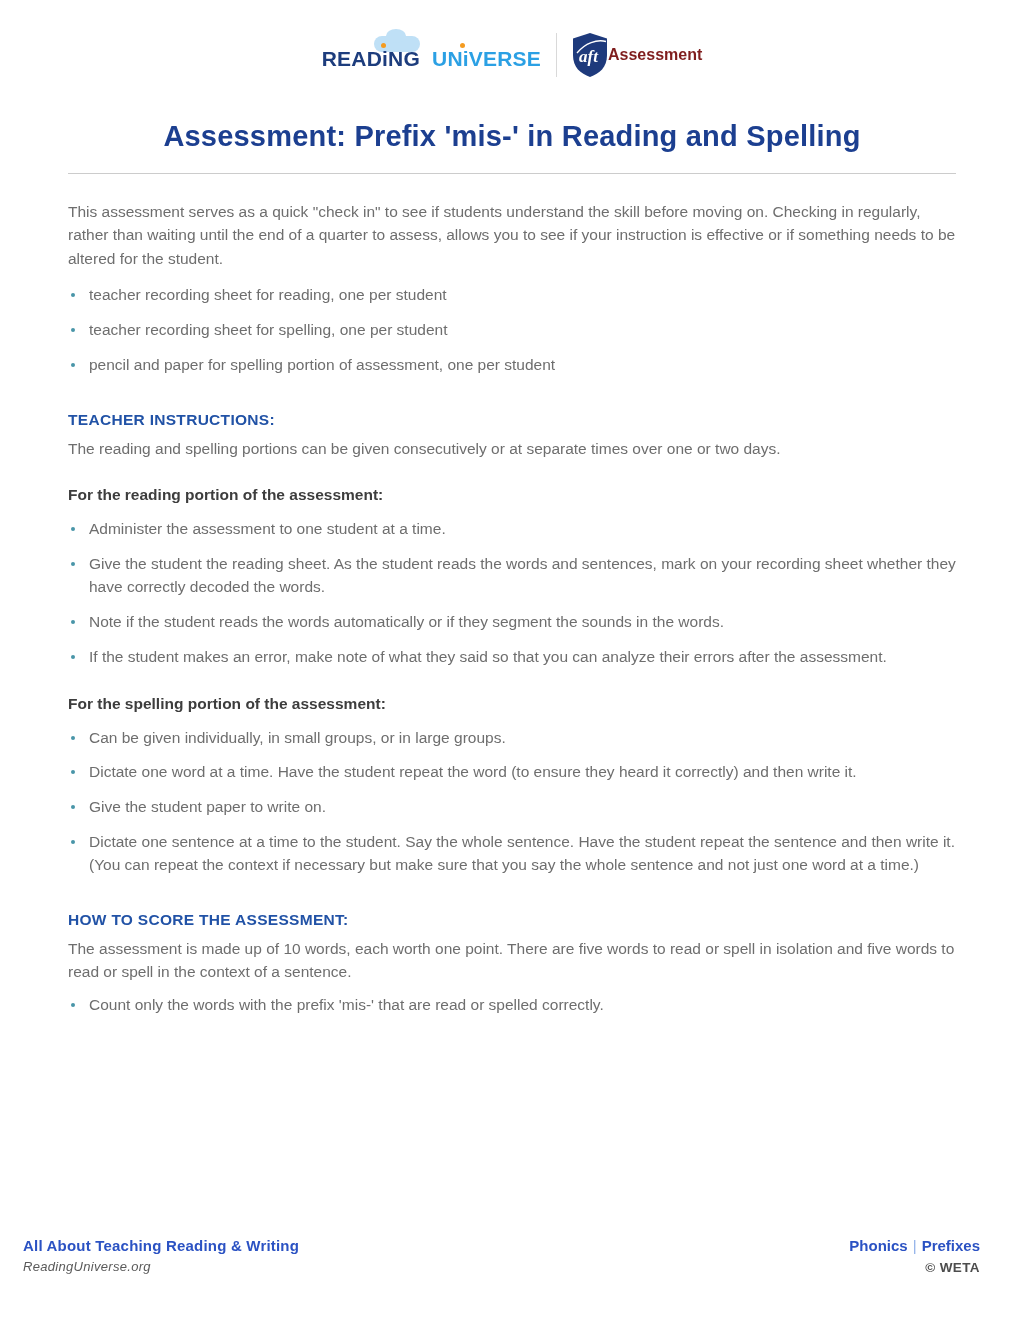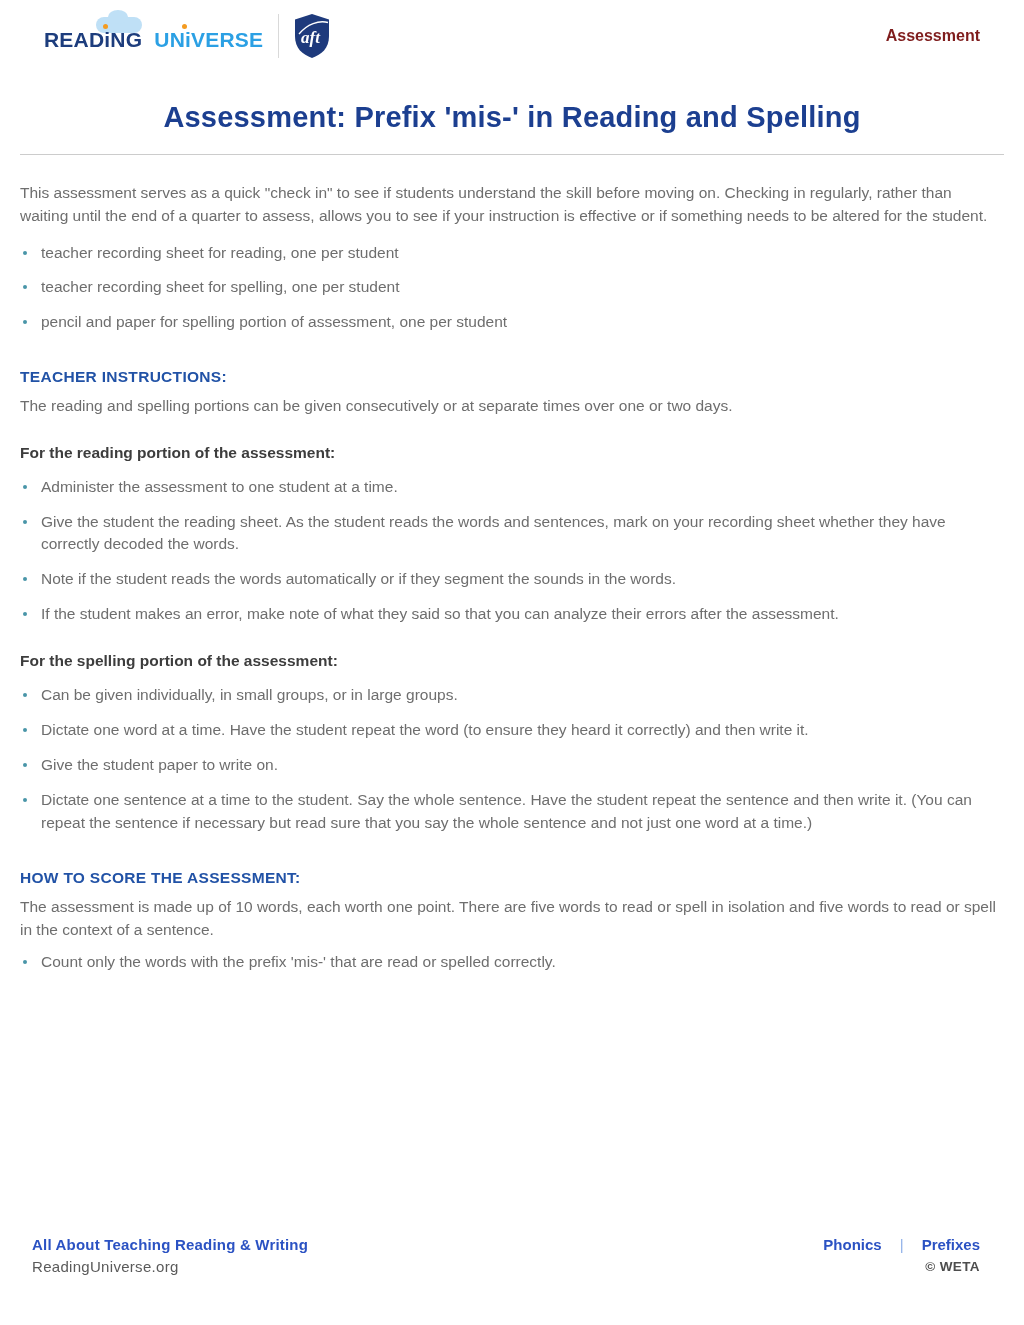--- a/index.html
+++ b/index.html
@@ -11,22 +11,22 @@
     font-family: "Liberation Sans", sans-serif;
     color: #6e6e6e;
     display: flex;
     flex-direction: column;
   }
 
   
   .header {
     display: flex;
     align-items: center;
-    justify-content: space-between;
-    padding: 13px 44px 0 44px;
+    justify-content: center;
+    padding: 32px 44px 0 44px;
   }
   .brand { display: flex; align-items: center; gap: 15px; }
   .logo-wordmark {
     position: relative;
     font-weight: 700;
     font-size: 21px;
     letter-spacing: 0.2px;
     white-space: nowrap;
     line-height: 1;
     padding-top: 6px;
@@ -61,21 +61,21 @@
   .i-dot-1 { left: 59px; }
   .i-dot-2 { left: 31px; }
   .brand-divider { width: 1px; height: 44px; background: #d9d9d9; }
   .doc-type {
     color: #7f1d1d;
     font-weight: 700;
     font-size: 16px;
   }
 
   
-  .main { padding: 0 20px; }
+  .main { padding: 0 68px; }
   .page-title {
     text-align: center;
     color: #1c3f90;
     font-weight: 700;
     font-size: 29px;
     margin: 42px 0 20px 0;
     letter-spacing: 0.2px;
   }
   .title-rule {
     border: none;
@@ -122,38 +122,39 @@
     border-radius: 50%;
     background: #4995a8;
   }
 
   
   .footer {
     margin-top: auto;
     display: flex;
     justify-content: space-between;
     align-items: flex-start;
-    padding: 40px 44px 50px 32px;
+    padding: 40px 44px 50px 23px;
   }
   .footer-left-title {
     color: #2b52c3;
     font-weight: 700;
     font-size: 15px;
     margin-bottom: 5px;
     letter-spacing: 0.2px;
   }
   .footer-left-site {
     color: #5a5a5a;
-    font-size: 15px;
+    font-size: 13px;
     letter-spacing: 0.3px;
+    font-style: italic;
   }
   .footer-right { text-align: right; }
   .footer-links {
     display: flex;
-    gap: 18px;
+    gap: 5px;
     align-items: flex-end;
     justify-content: flex-end;
     font-weight: 700;
     font-size: 15px;
     color: #2b52c3;
     margin-bottom: 6px;
   }
   .footer-links .sep { color: #8fb0e8; font-weight: 400; }
   .footer-links a { color: #2b52c3; text-decoration: none; cursor: pointer; }
   .footer-copyright {
@@ -209,21 +210,21 @@
       <li>Note if the student reads the words automatically or if they segment the sounds in the words.</li>
       <li>If the student makes an error, make note of what they said so that you can analyze their errors after the assessment.</li>
     </ul>
 
   <div class="sub-heading">For the spelling portion of the assessment:</div>
   <ul class="bullets">
 
   <li>Can be given individually, in small groups, or in large groups.</li>
       <li>Dictate one word at a time. Have the student repeat the word (to ensure they heard it correctly) and then write it.</li>
       <li>Give the student paper to write on.</li>
-      <li>Dictate one sentence at a time to the student. Say the whole sentence. Have the student repeat the sentence and then write it. (You can repeat the sentence if necessary but read sure that you say the whole sentence and not just one word at a time.)</li>
+      <li>Dictate one sentence at a time to the student. Say the whole sentence. Have the student repeat the sentence and then write it. (You can repeat the context if necessary but make sure that you say the whole sentence and not just one word at a time.)</li>
     </ul>
 
   <div class="section-heading">HOW TO SCORE THE ASSESSMENT:</div>
   <p class="para">The assessment is made up of 10 words, each worth one point. There are five words to read or spell in isolation and five words to read or spell in the context of a sentence.</p>
   <ul class="bullets" style="margin-top:10px;">
 
   <li>Count only the words with the prefix 'mis-' that are read or spelled correctly.</li>
     </ul>
 
 </div>

